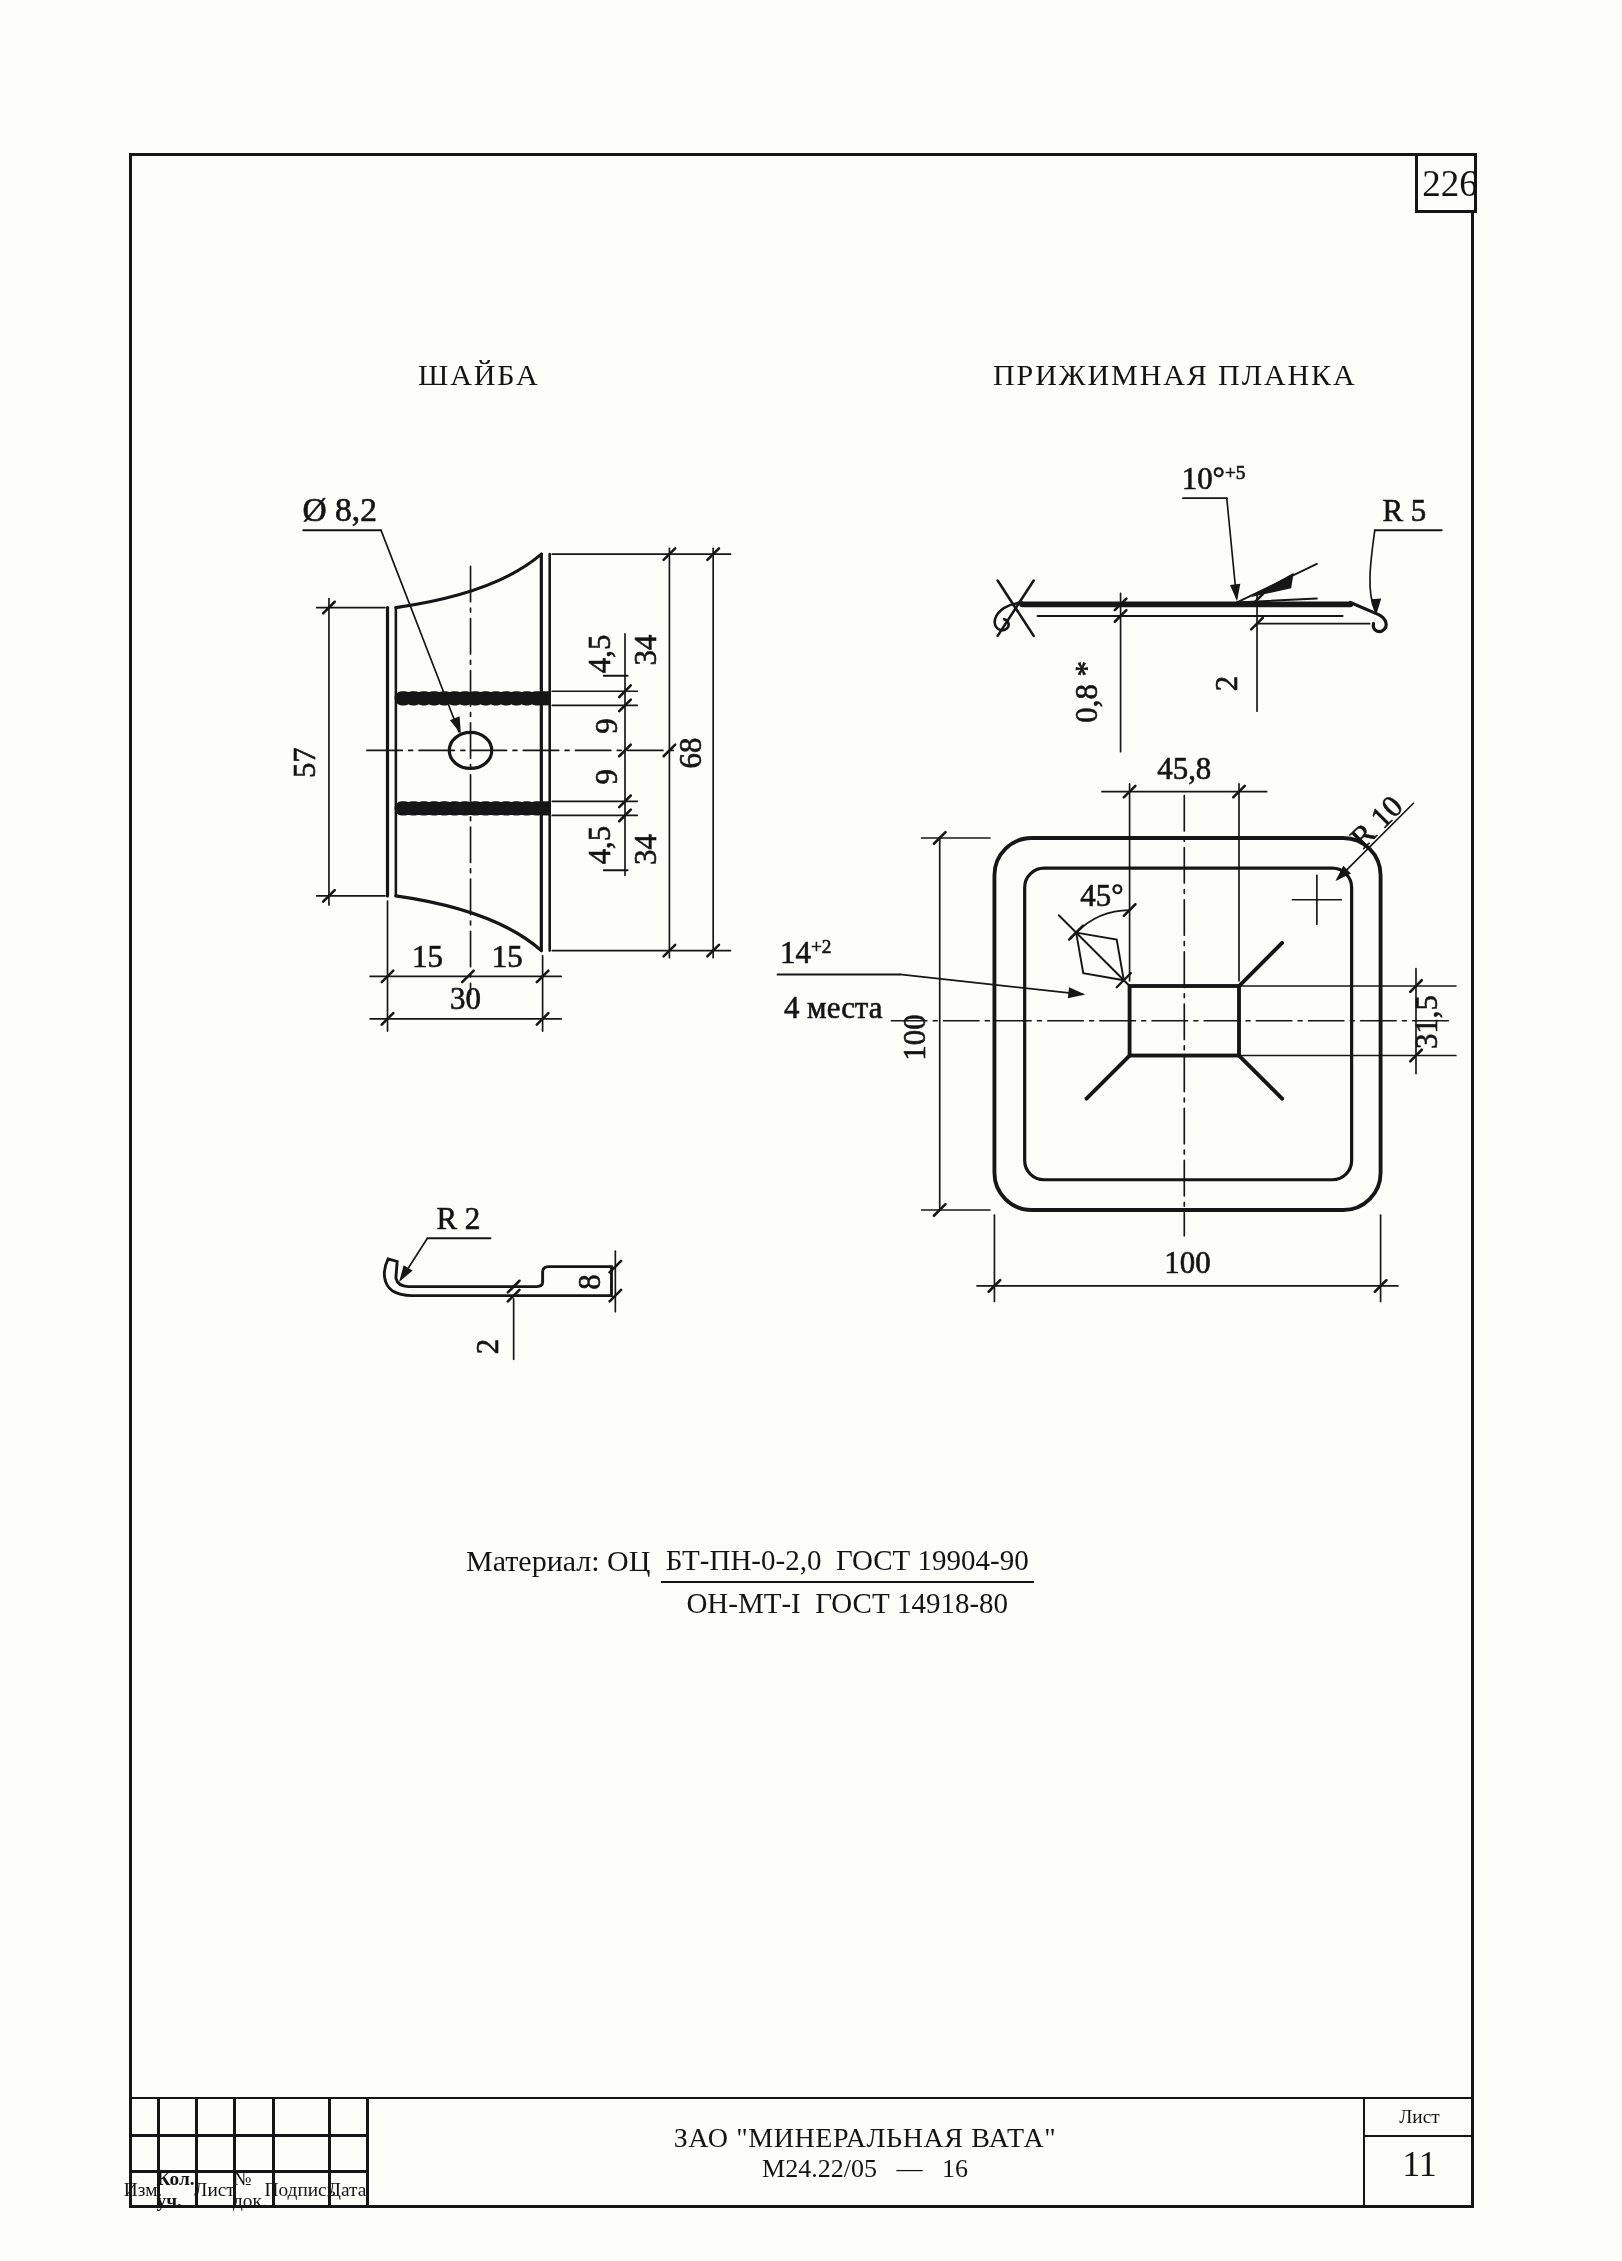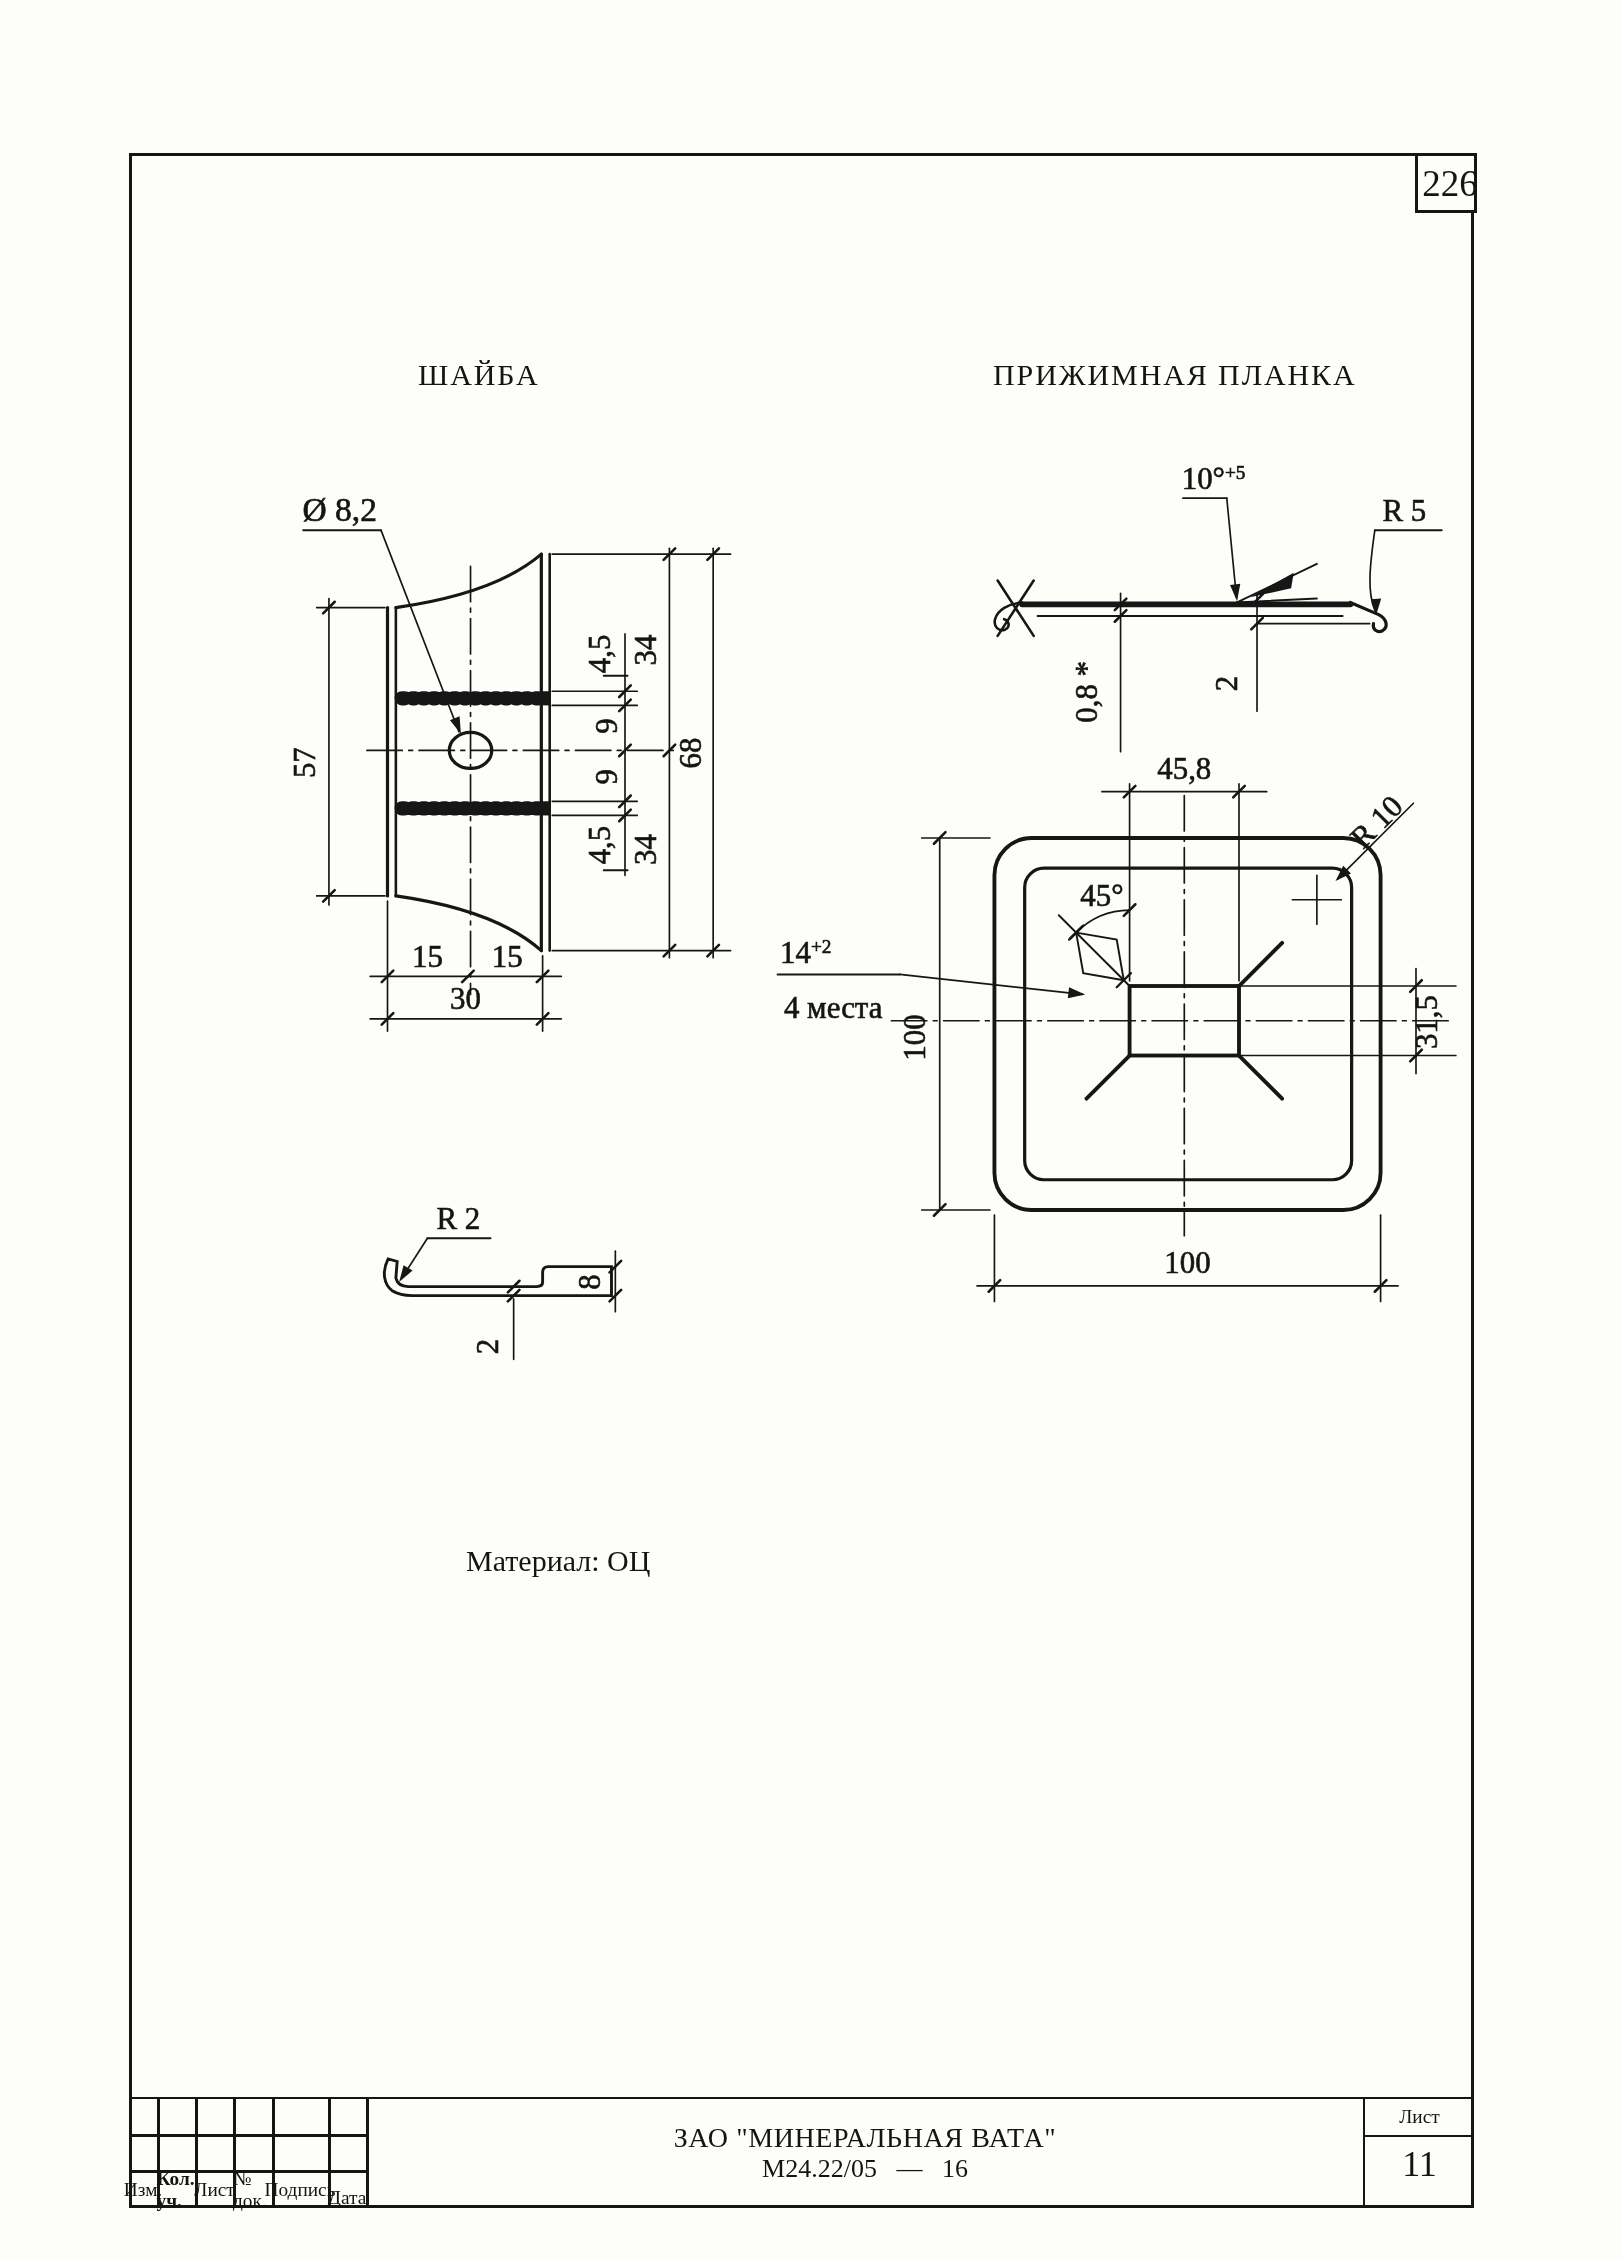--- a/index.html
+++ b/index.html
@@ -244,38 +244,42 @@
       <line x1="1208" y1="1514" x2="1398" y2="1514" stroke-width="3"></line>
       <line x1="1398" y1="1514" x2="1682" y2="1545" stroke-width="2.6"></line>
       <polygon points="1686,1545 1659,1551 1661,1534" fill="#161616" stroke="none"></polygon>
       <text class="dim" x="1212" y="1497"><tspan>14</tspan><tspan dy="-16" font-size="30">+2</tspan></text>
       <text class="dim" x="1218" y="1582">4 места</text>
     </g>
   </svg>
 
   <div class="abs material">
     <span>Материал: ОЦ</span>
+    <span class="frac">
+      <span class="num">БТ-ПН-0-2,0  ГОСТ 19904-90</span>
+      <span class="den">ОН-МТ-I  ГОСТ 14918-80</span>
+    </span>
   </div>
 
   <div class="abs tb">
     <div class="hline" style="top:35px;"></div>
     <div class="hline" style="top:71px;"></div>
     <div class="vline" style="left:28px;"></div>
     <div class="vline" style="left:66px;"></div>
     <div class="vline" style="left:104px;"></div>
     <div class="vline" style="left:143px;"></div>
     <div class="vline" style="left:199px;"></div>
     <div class="vline" style="left:237px;"></div>
 
     <div class="cell" style="left:0;width:28px;">Изм.</div>
     <div class="cell" style="left:28px;width:37px;font-weight:bold;">Кол. уч.</div>
     <div class="cell" style="left:66px;width:39px;">Лист</div>
     <div class="cell" style="left:104px;width:39px;">№ док.</div>
     <div class="cell" style="left:143px;width:56px;">Подпись</div>
-    <div class="cell" style="left:199px;width:38px;margin-top:8px;">Дата</div>
+    <div class="cell" style="left:199px;width:38px;">Дата</div>
 
     <div class="center-cell">
       <div class="company">ЗАО "МИНЕРАЛЬНАЯ ВАТА"</div>
       <div class="docnum">М24.22/05   —   16</div>
     </div>
 
     <div class="sheetcell">
       <div class="sheetlabel">Лист</div>
       <div class="sheetno">11</div>
     </div>

